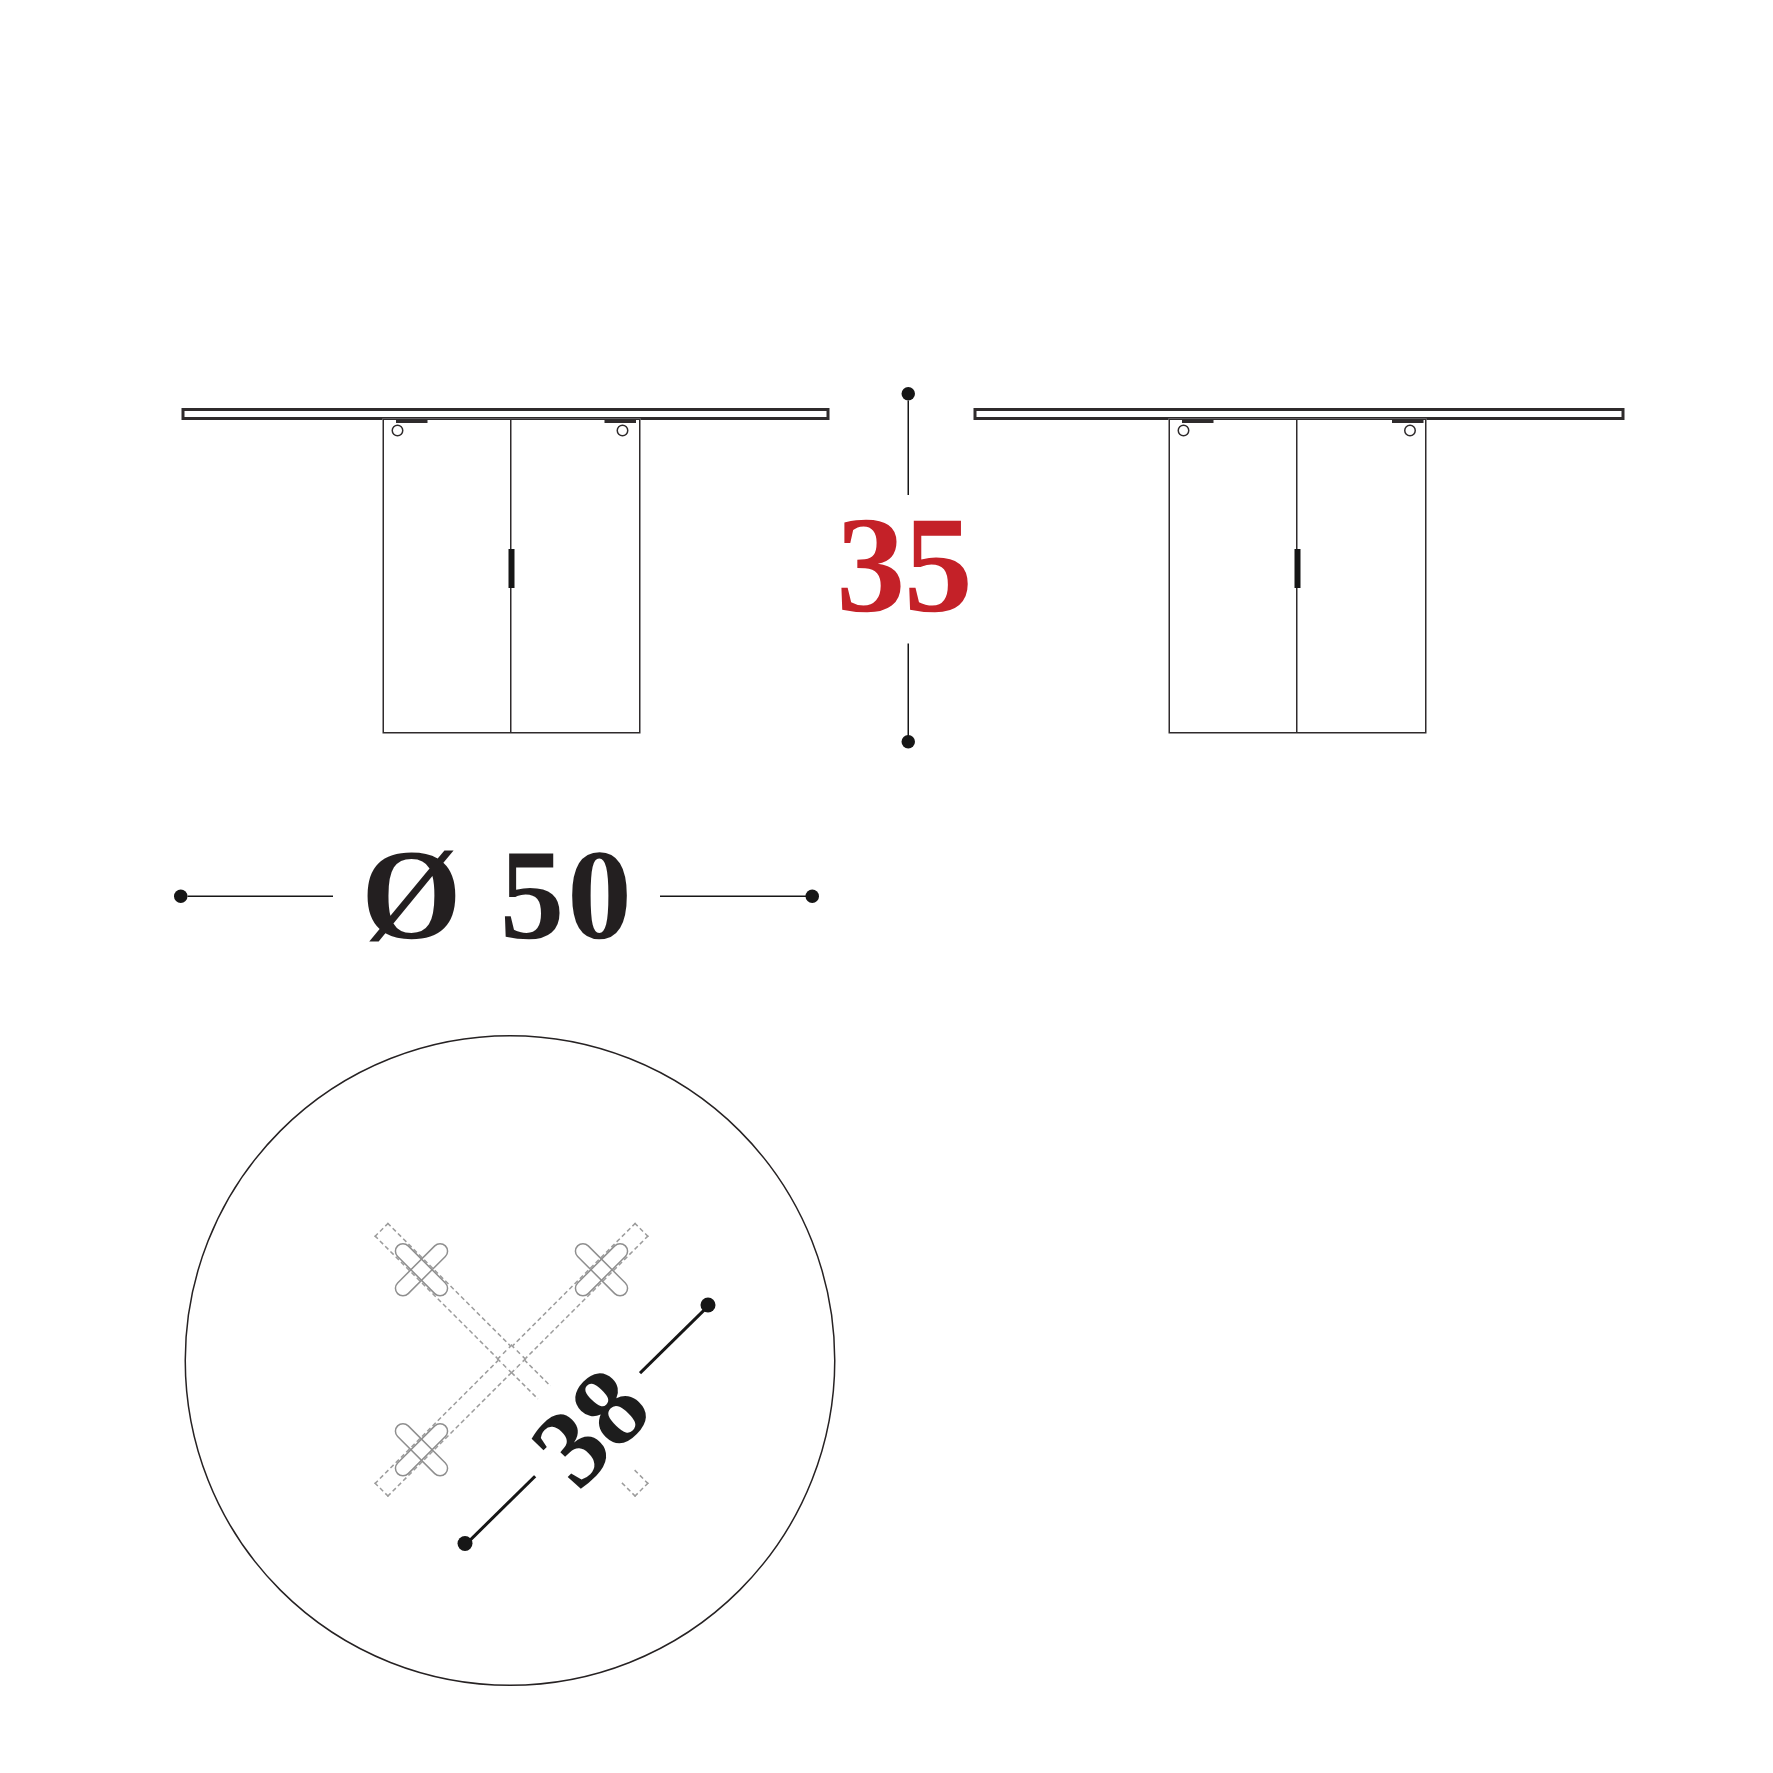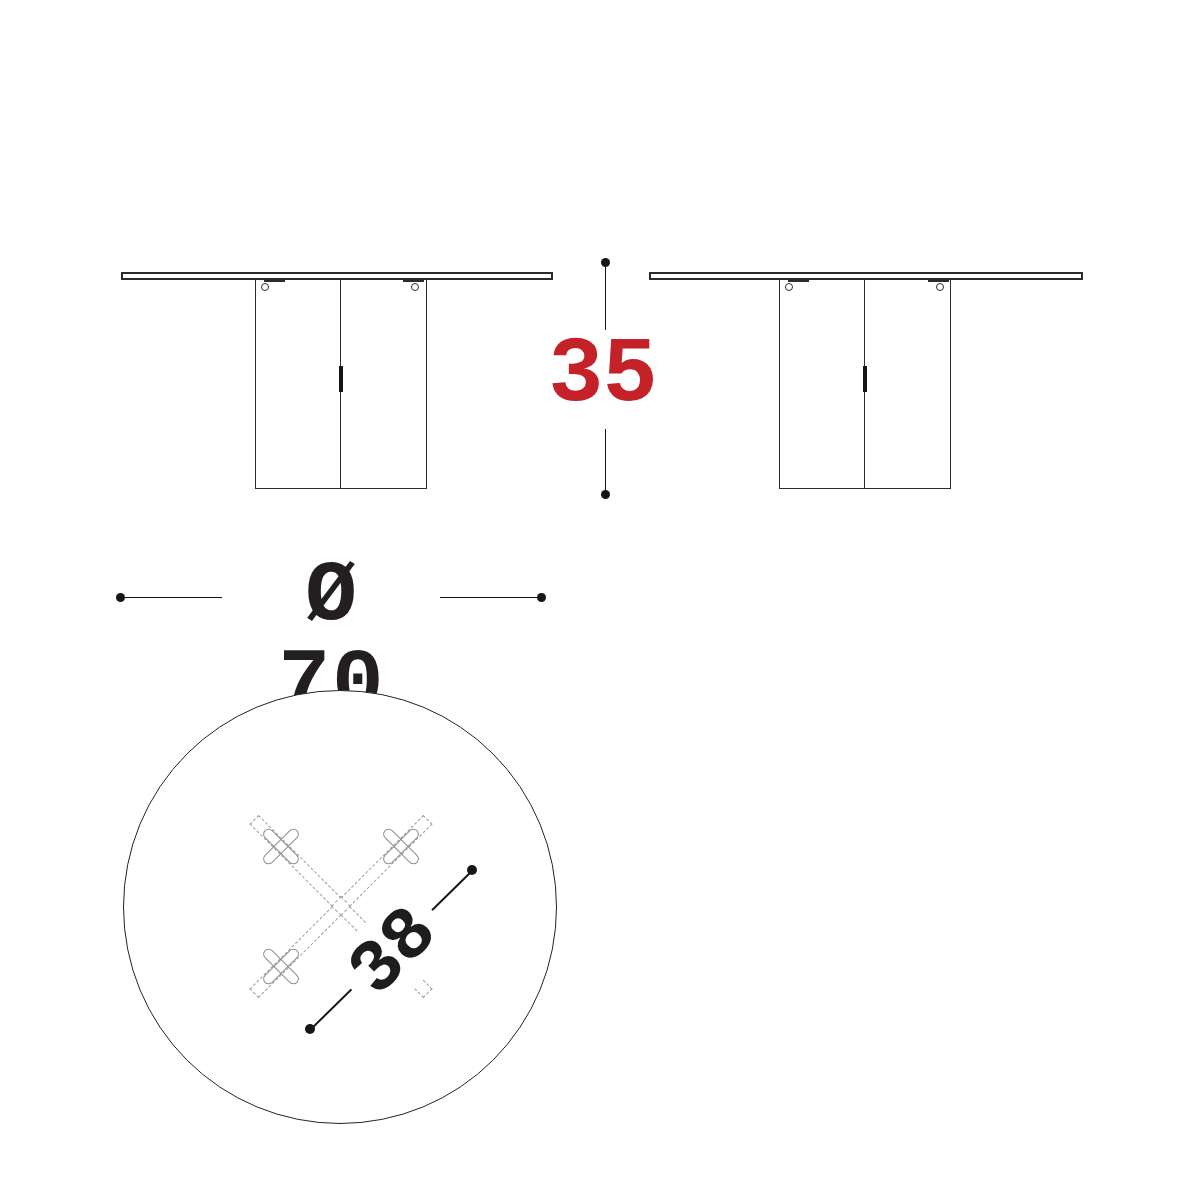--- a/index.html
+++ b/index.html
@@ -1,18 +1,18 @@
 <!DOCTYPE html>
 <html><head>
 <meta charset="utf-8">
 <style>
   html,body{margin:0;padding:0;background:#fff;}
   .canvas{
     position:relative;width:1182px;height:1182px;background:#ffffff;overflow:hidden;
-    font-family:Liberation Mono, monospace;
+    font-family:Liberation Serif, serif;
   }
   .abs{position:absolute;box-sizing:border-box;}
 
   
   .tabletop{border:2px solid #2f2b2c;background:#fff;height:8px;top:272px;}
   .tabletop.t1{left:121px;width:432px;}
   .tabletop.t2{left:649px;width:434px;}
   .pedestal{border:1.5px solid #2f2b2c;background:#fff;top:279px;height:210px;width:172px;}
   .pedestal.t1{left:255px;}
   .pedestal.t2{left:779px;}
@@ -100,21 +100,21 @@
     <div class="abs dot d35-dot-top"></div>
     <div class="abs vseg d35-seg-top"></div>
     <div class="abs d35-label">35</div>
     <div class="abs vseg d35-seg-bot"></div>
     <div class="abs dot d35-dot-bot"></div>
   </div>
 
   <div>
     <div class="abs dot d70-dot-l"></div>
     <div class="abs hseg d70-line-l"></div>
-    <div class="abs d70-label">Ø 70</div>
+    <div class="abs d70-label">Ø 50</div>
     <div class="abs hseg d70-line-r"></div>
     <div class="abs dot d70-dot-r"></div>
   </div>
 
   <div>
     <div class="abs topcircle"></div>
     <div>
       <div class="abs strut s1"></div>
       <div class="abs strut s2"></div>
       <div class="abs diamond"></div>

